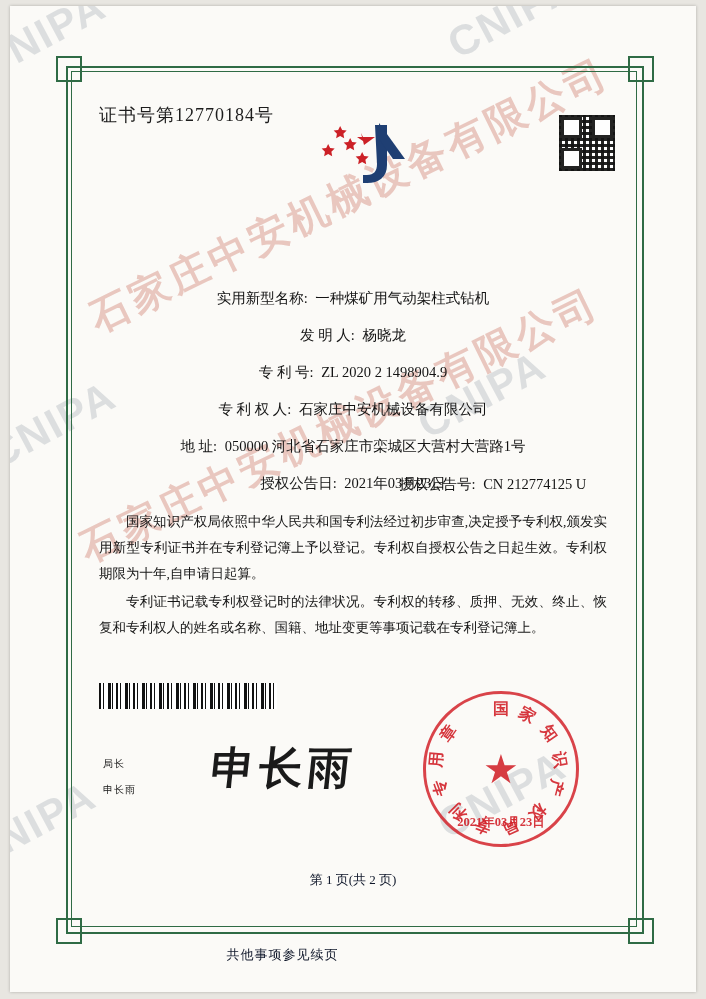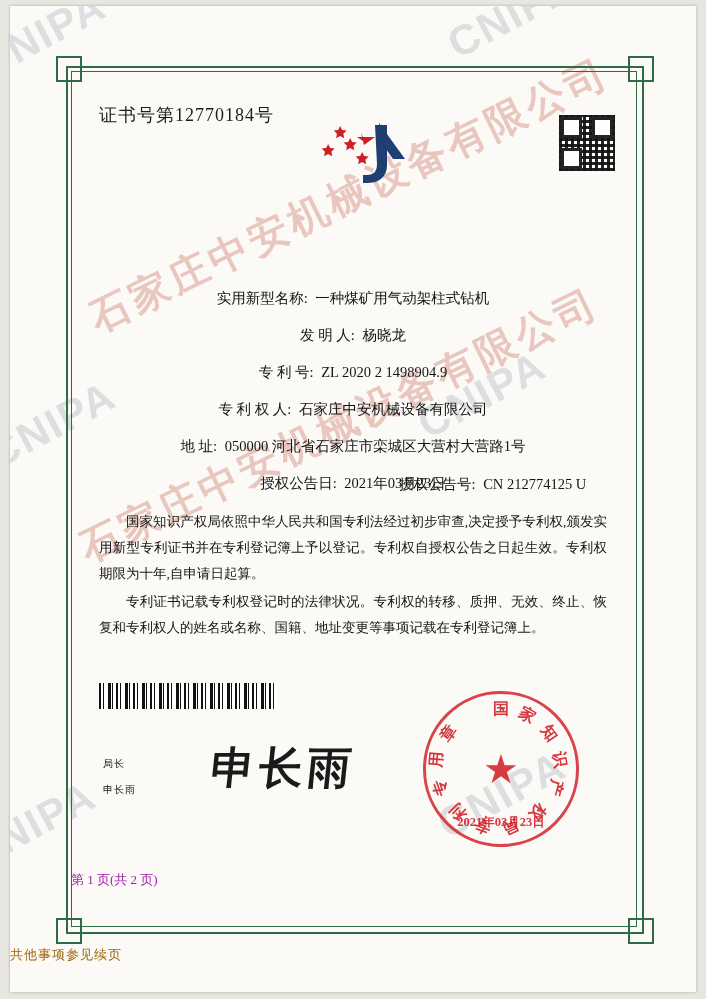--- a/index.html
+++ b/index.html
@@ -244,31 +244,32 @@
     font-size: 12.5px;
     color: #d2222a;
     font-weight: bold;
     opacity: 0.9;
   }
 
   .page-num {
     position: absolute;
     left: 0; top: 800px;
     width: 564px;
+    text-align: center;
     font-size: 13px;
-    color: #a21caf;
+    color: #0f172a;
   }
 
   .footer-note {
     position: absolute;
     left: 0; top: 940px;
     width: 545px;
-    text-align: left;
+    text-align: center;
     font-size: 13px;
-    color: #a16207;
+    color: #0f172a;
     letter-spacing: 1px;
   }
 </style>
 </head>
 <body>
 
 <div class="page">
 
   <div class="wm-layer">
     <div class="wm wm-cnipa" style="left:-40px; top:40px;">CNIPA</div>

